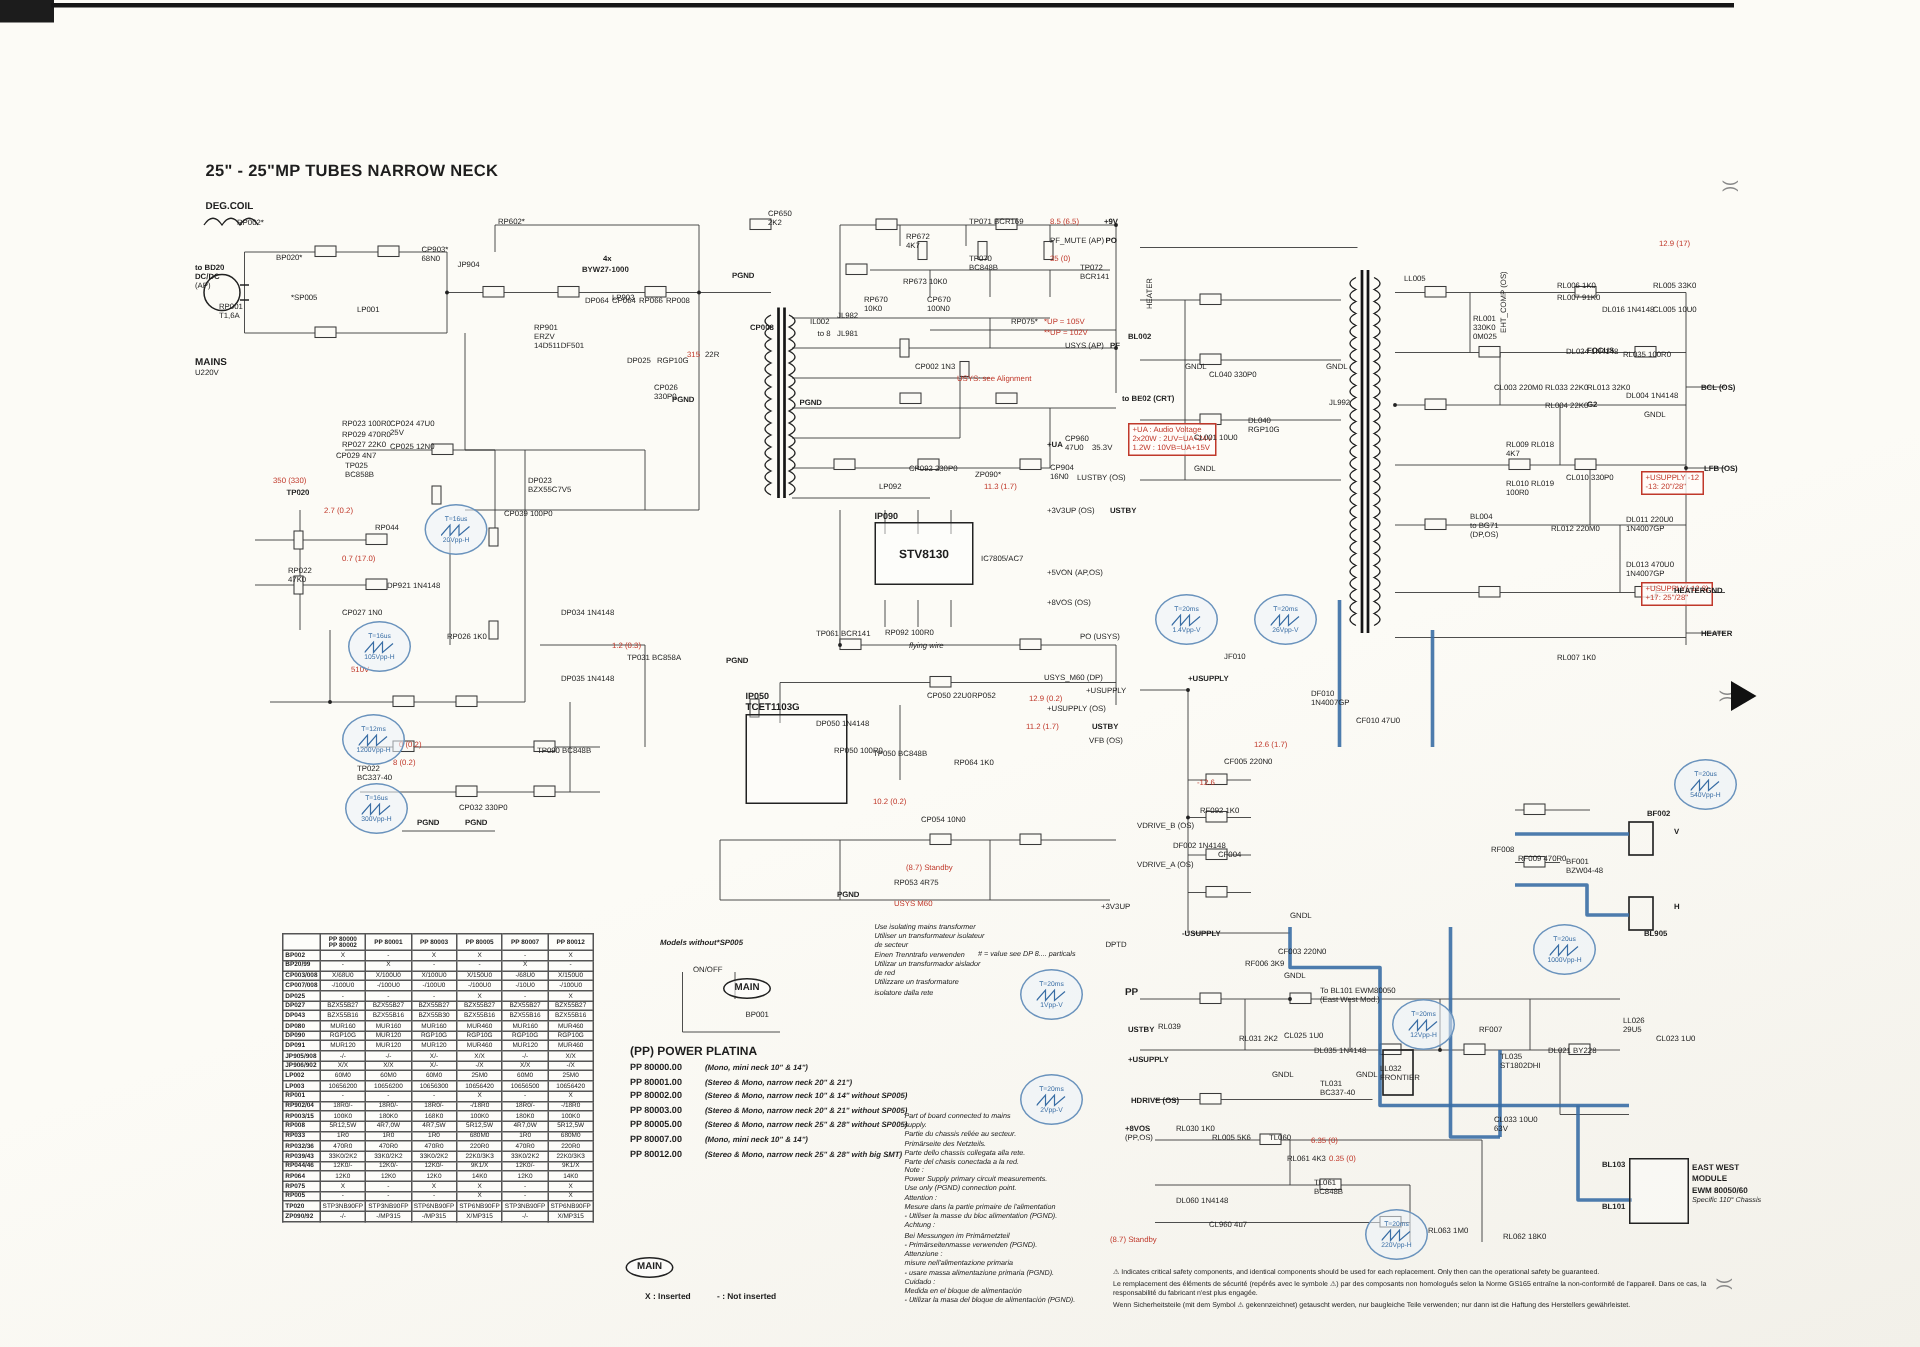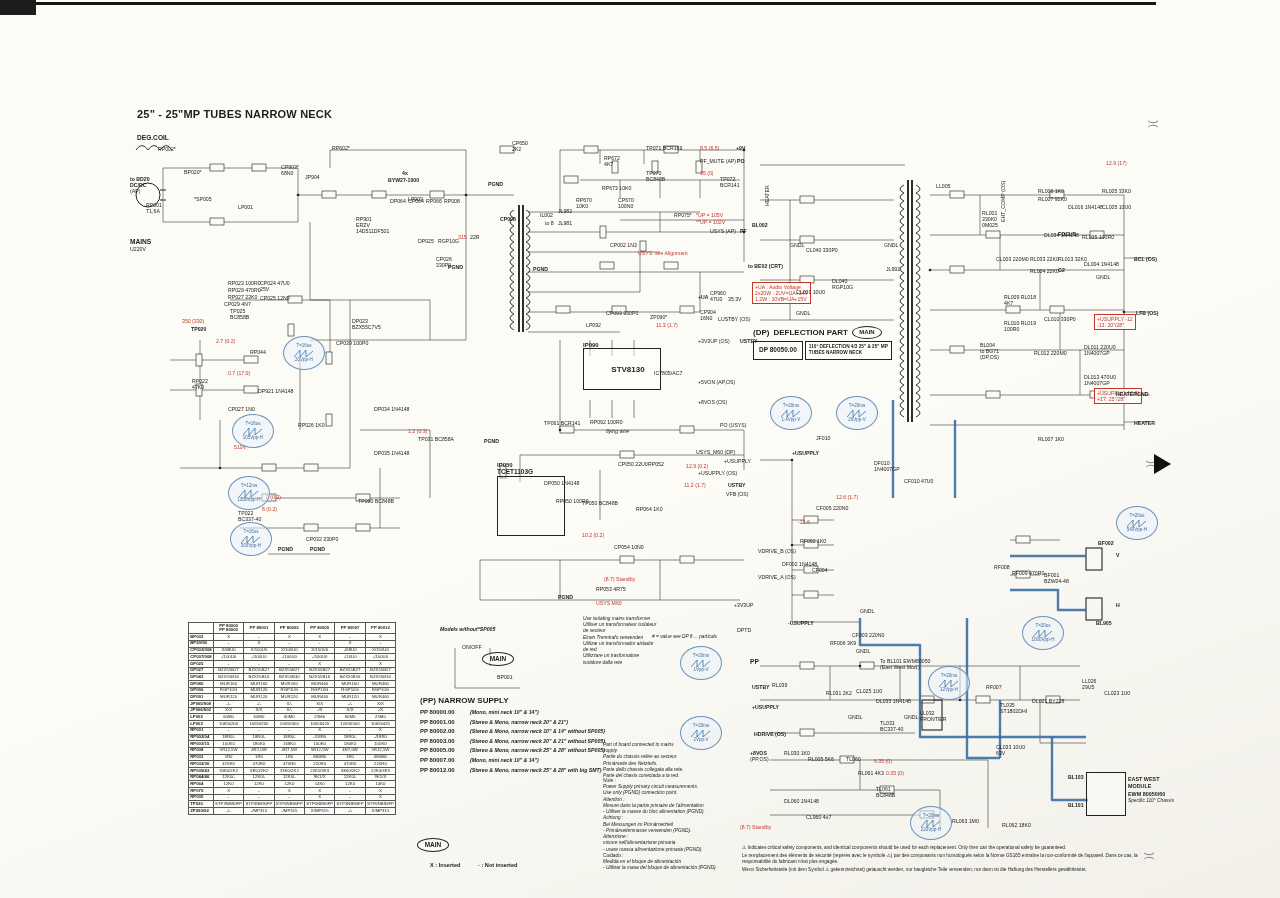--- a/index.html
+++ b/index.html
@@ -20,21 +20,21 @@
   .ann.vert{transform:rotate(-90deg);transform-origin:left top;}
   .ann.bx{border:.9px solid #c0392b;padding:1px 2px;background:rgba(255,252,250,.8);}
   
   .wf{position:absolute;width:40px;height:32px;margin-left:-20px;margin-top:-16px;border:1px solid #6a93bd;
      border-radius:50%;color:#3a6ea5;display:flex;flex-direction:column;align-items:center;justify-content:center;
      font-size:4.5px;background:rgba(235,243,250,.55);line-height:1.1;}
   
   #ip090{position:absolute;left:583px;top:342px;}
   #ip090 .ic-ref{font-size:6px;font-weight:bold;}
   #ip090 .ic-box{border:1.3px solid #222;width:64px;height:40px;display:flex;align-items:center;justify-content:center;
-     font-weight:bold;font-size:8px;background:rgba(255,255,255,.45);padding-left:12px;}
+     font-weight:bold;font-size:8px;background:rgba(255,255,255,.45);}
   #ip050{position:absolute;left:497px;top:462px;}
   #ip050 .ic-ref{font-size:6px;font-weight:bold;}
   #ip050 .ic-ref2{font-size:6.5px;font-weight:bold;}
   #ip050 .ic-box{border:1px solid #222;width:66px;height:58px;margin-top:1px;background:rgba(255,255,255,.3);}
   #dp-head{position:absolute;left:753px;top:326px;width:260px;}
   .dp-row{display:flex;gap:4px;align-items:center;}
   .dp-tag,.dp-title{font-weight:bold;font-size:8px;}
   .oval{border:1px solid #222;border-radius:50%;text-align:center;font-weight:bold;background:rgba(255,255,255,.55);}
   .dp-oval{width:28px;height:11px;line-height:11px;font-size:6px;}
   .dp-boxes{display:flex;gap:2px;margin-top:2px;}
@@ -316,46 +316,32 @@
     <div class="ic-ref">IP090</div>
     <div class="ic-box">STV8130</div>
   </div>
 
   <div id="ip050">
     <div class="ic-ref">IP050</div>
     <div class="ic-ref2">TCET1103G</div>
     <div class="ic-box"></div>
   </div>
 
-  <div id="dp-head">
-    <div class="dp-row">
-      <span class="dp-tag">(DP)</span>
-      <span class="dp-title">DEFLECTION PART</span>
-      <span class="oval dp-oval">MAIN</span>
-    </div>
-    <div class="dp-boxes">
-      <div class="dp-box1">DP 80050.00</div>
-      <div class="dp-box2">
-        <div>110° DEFLECTION 4/3 25" &amp; 25" MP</div>
-        <div>TUBES NARROW NECK</div>
-      </div>
-    </div>
-  </div>
 
 
   <div id="ew-box"></div>
   <div id="ew-text">
     <div class="b">EAST WEST</div>
     <div class="b">MODULE</div>
     <div class="b">EWM 80050/60</div>
     <div class="i">Specific 110° Chassis</div>
   </div>
 
   <div id="pp">
-    <div class="pp-head">(PP) NARROW SUPPLY</div>
+    <div class="pp-head">(PP) POWER PLATINA</div>
     <div id="pp-items">
         <div class="pp-row"><span class="pp-m">PP 80000.00</span><span class="pp-d">(Mono, mini neck 10" &amp; 14")</span></div>
         <div class="pp-row"><span class="pp-m">PP 80001.00</span><span class="pp-d">(Stereo &amp; Mono, narrow neck 20" &amp; 21")</span></div>
         <div class="pp-row"><span class="pp-m">PP 80002.00</span><span class="pp-d">(Stereo &amp; Mono, narrow neck 10" &amp; 14" without SP005)</span></div>
         <div class="pp-row"><span class="pp-m">PP 80003.00</span><span class="pp-d">(Stereo &amp; Mono, narrow neck 20" &amp; 21" without SP005)</span></div>
         <div class="pp-row"><span class="pp-m">PP 80005.00</span><span class="pp-d">(Stereo &amp; Mono, narrow neck 25" &amp; 28" without SP005)</span></div>
         <div class="pp-row"><span class="pp-m">PP 80007.00</span><span class="pp-d">(Mono, mini neck 10" &amp; 14")</span></div>
         <div class="pp-row"><span class="pp-m">PP 80012.00</span><span class="pp-d">(Stereo &amp; Mono, narrow neck 25" &amp; 28" with big SMT)</span></div>
       </div>
   </div>

